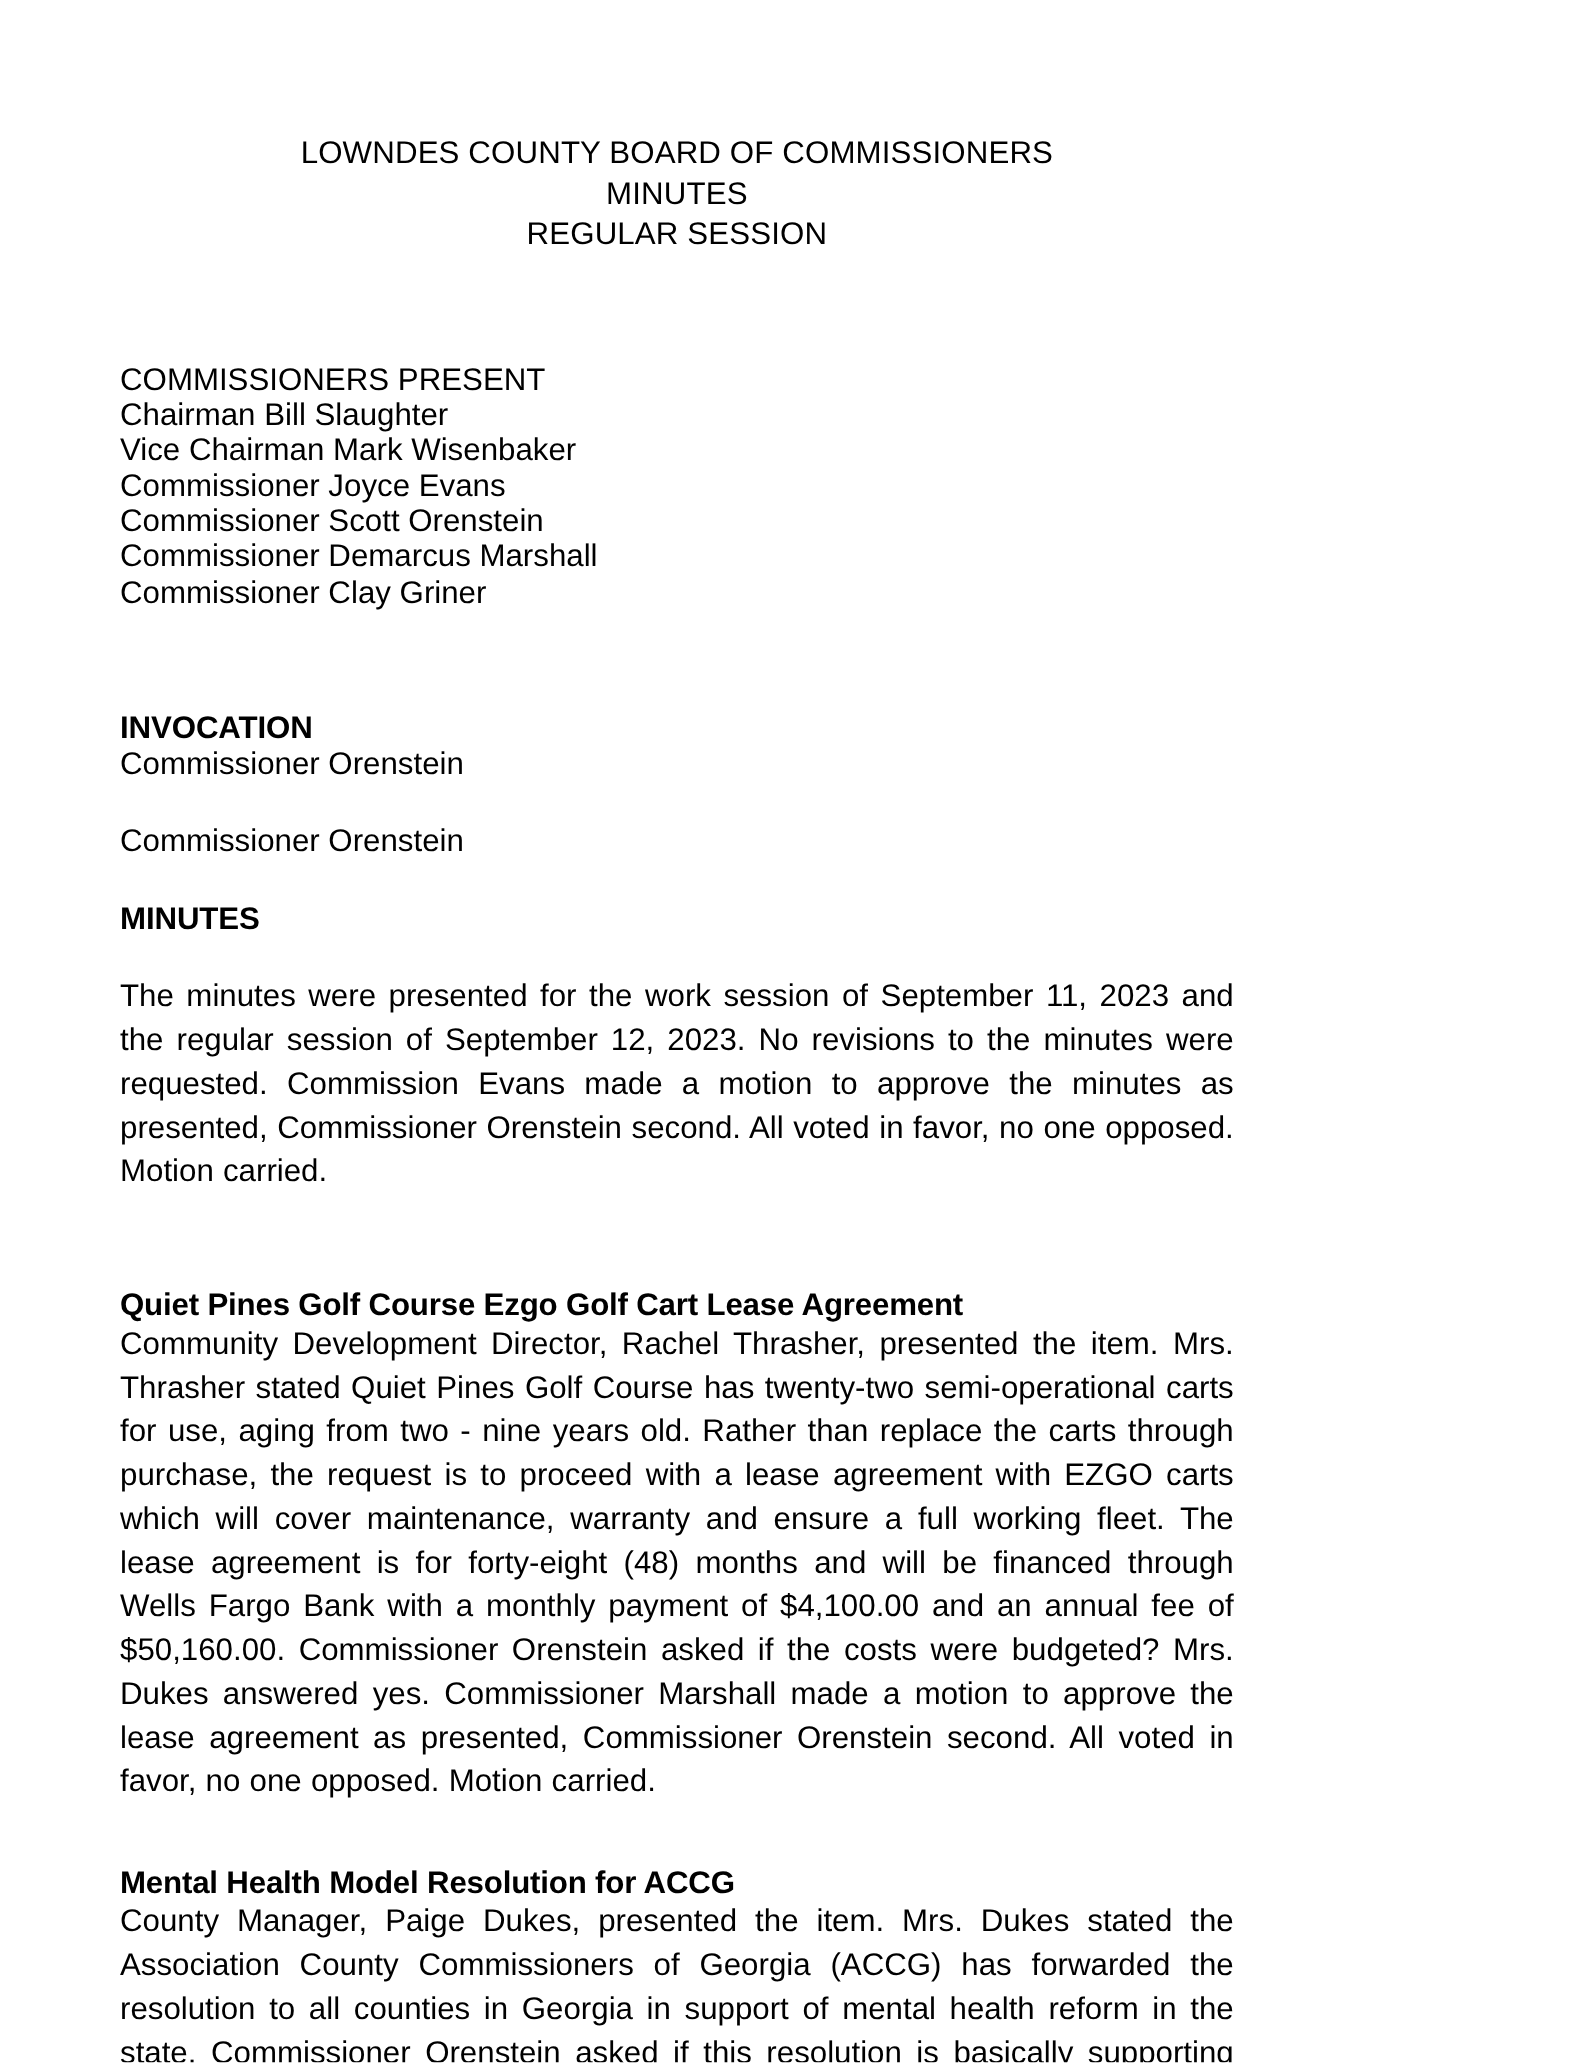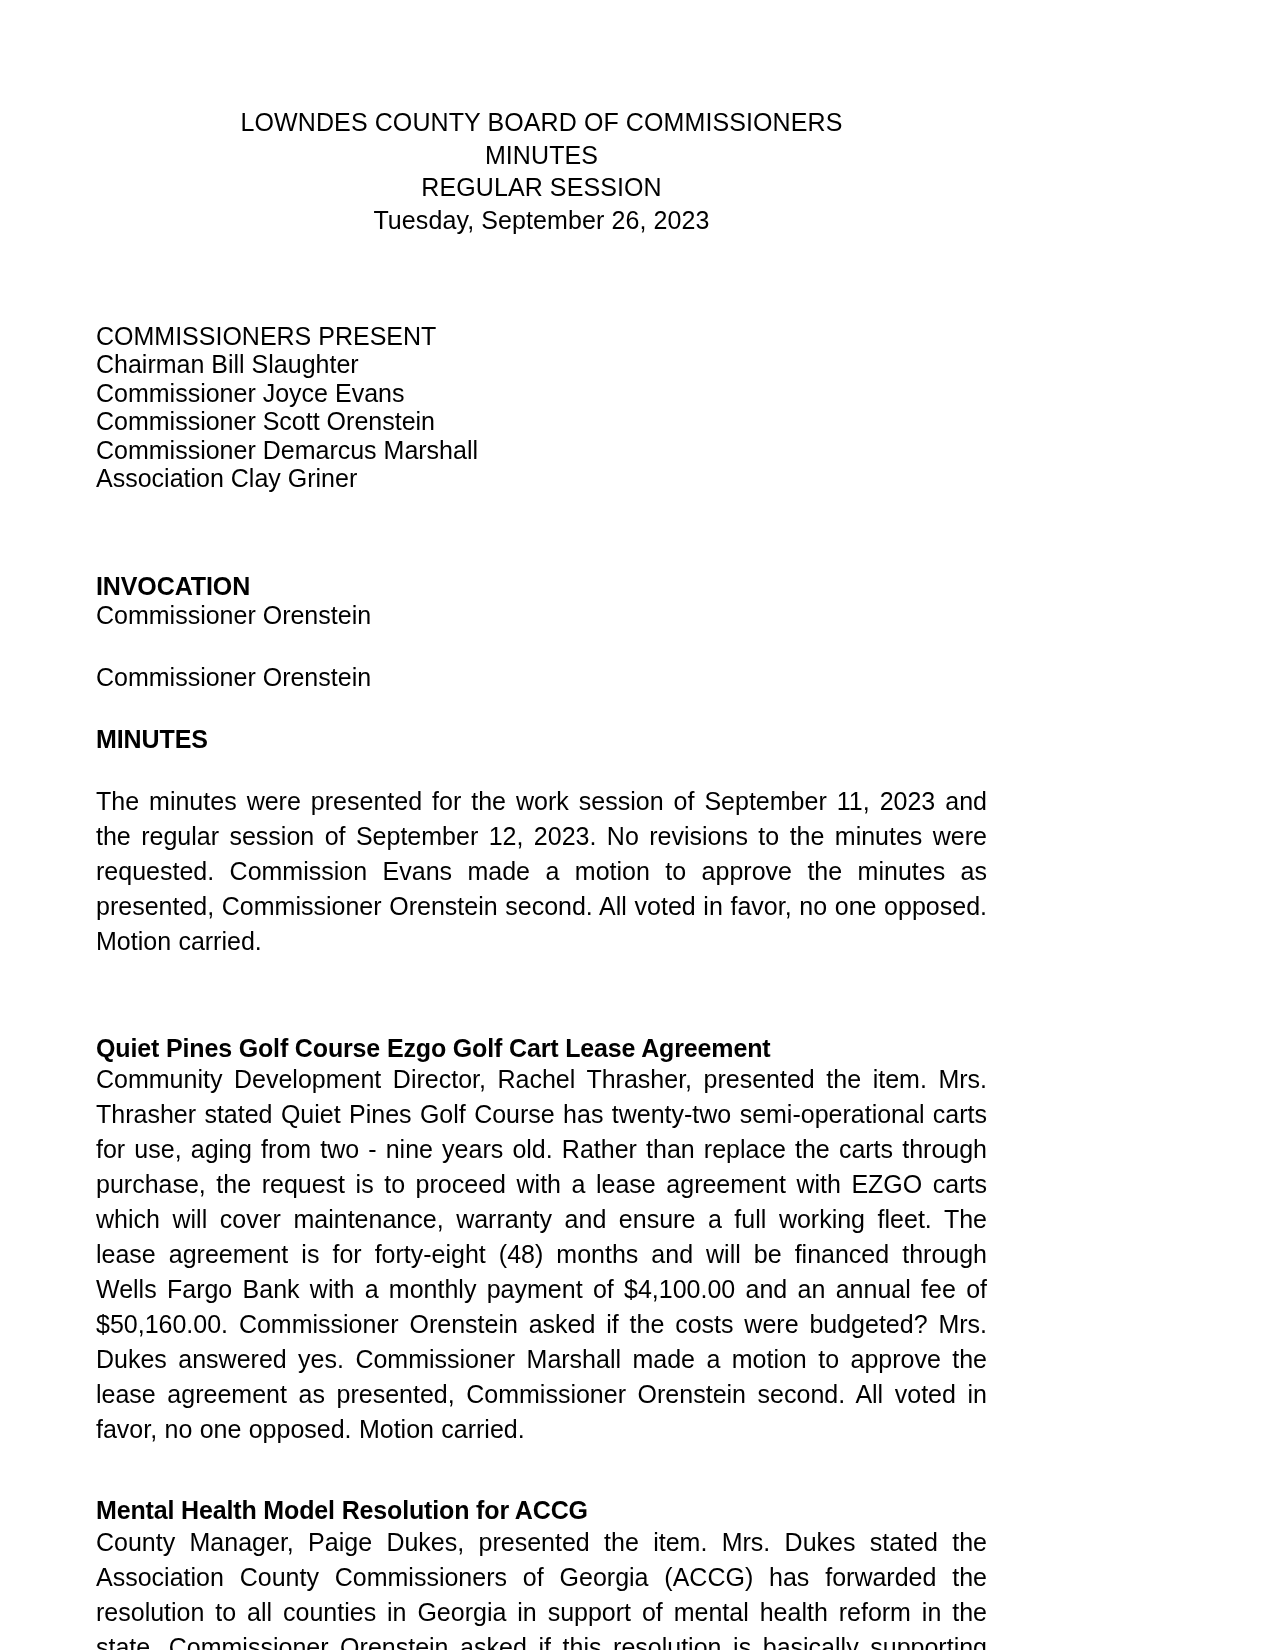--- a/index.html
+++ b/index.html
@@ -74,33 +74,33 @@
 </style>
 </head>
 <body>
 
 <div class="page">
 
   <div class="doc-header">
     <span class="hline">LOWNDES COUNTY BOARD OF COMMISSIONERS</span>
     <span class="hline">MINUTES</span>
     <span class="hline">REGULAR SESSION</span>
-    <span class="hline">Tuesday, September 26, 2023</span>
   </div>
 
   <div class="body-area">
 
     <section>
       <div class="plain-line">COMMISSIONERS PRESENT</div>
       <ul class="roster">
         <li>Chairman Bill Slaughter</li>
+        <li>Vice Chairman Mark Wisenbaker</li>
         <li>Commissioner Joyce Evans</li>
         <li>Commissioner Scott Orenstein</li>
         <li>Commissioner Demarcus Marshall</li>
-        <li>Association Clay Griner</li>
+        <li>Commissioner Clay Griner</li>
       </ul>
     </section>
 
     <div class="gap-lg"></div>
 
 
     <div class="gap-md"></div>
 
     <section>
       <div class="plain-line section-head">INVOCATION</div>

